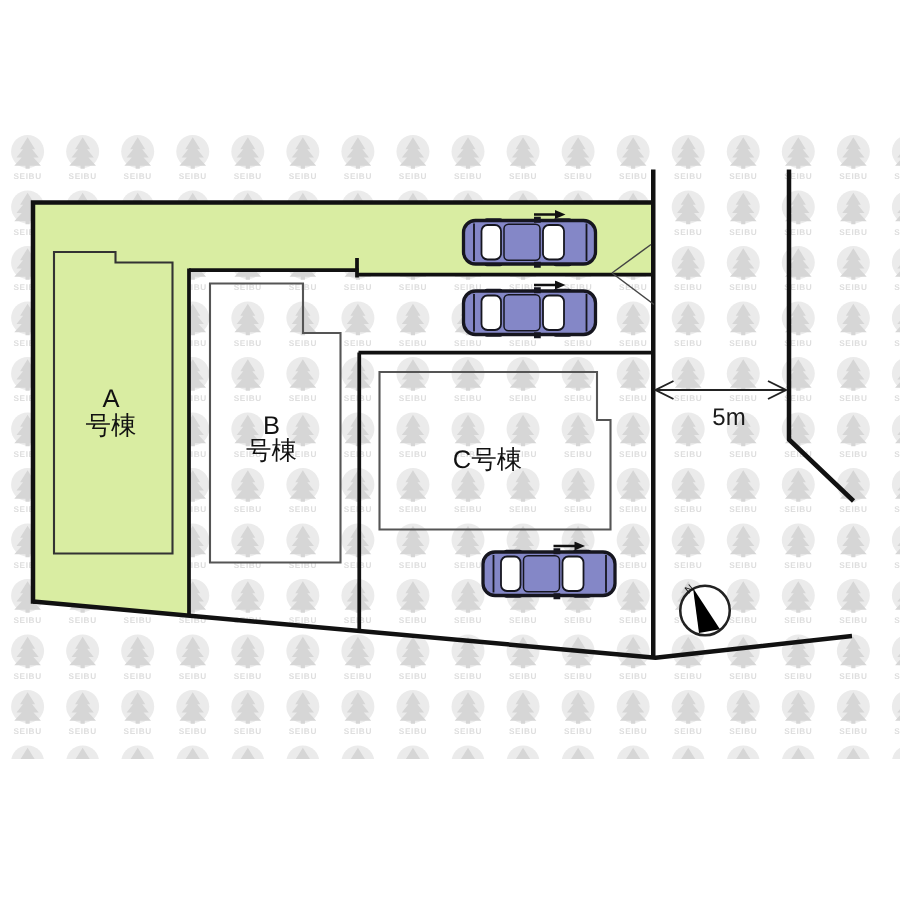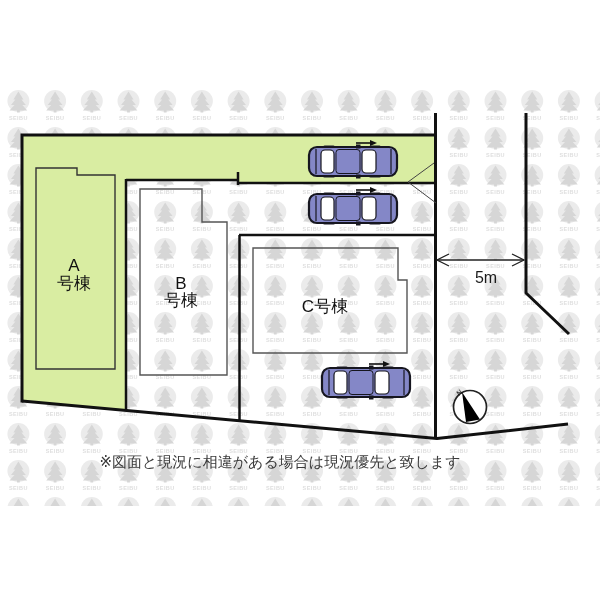--- a/index.html
+++ b/index.html
@@ -325,15 +325,14 @@
       <text x="486" y="283" text-anchor="middle" font-size="16" fill="var(--text_dark)">5m</text>
     </g>
 
     <g>
       <circle cx="470" cy="407" r="16.5" fill="#ffffff" stroke="#222" stroke-width="1.7"></circle>
       <polygon points="462,392 480,419.5 466,422" fill="#000"></polygon>
       <text x="459" y="395" text-anchor="middle" font-size="7" fill="#111" transform="rotate(-40 459 392)">N</text>
     </g>
   </svg>
 
-  <div id="disclaimer">※図面と現況に相違がある場合は現況優先と致します</div>
 
 </div>
 
 </body></html>

